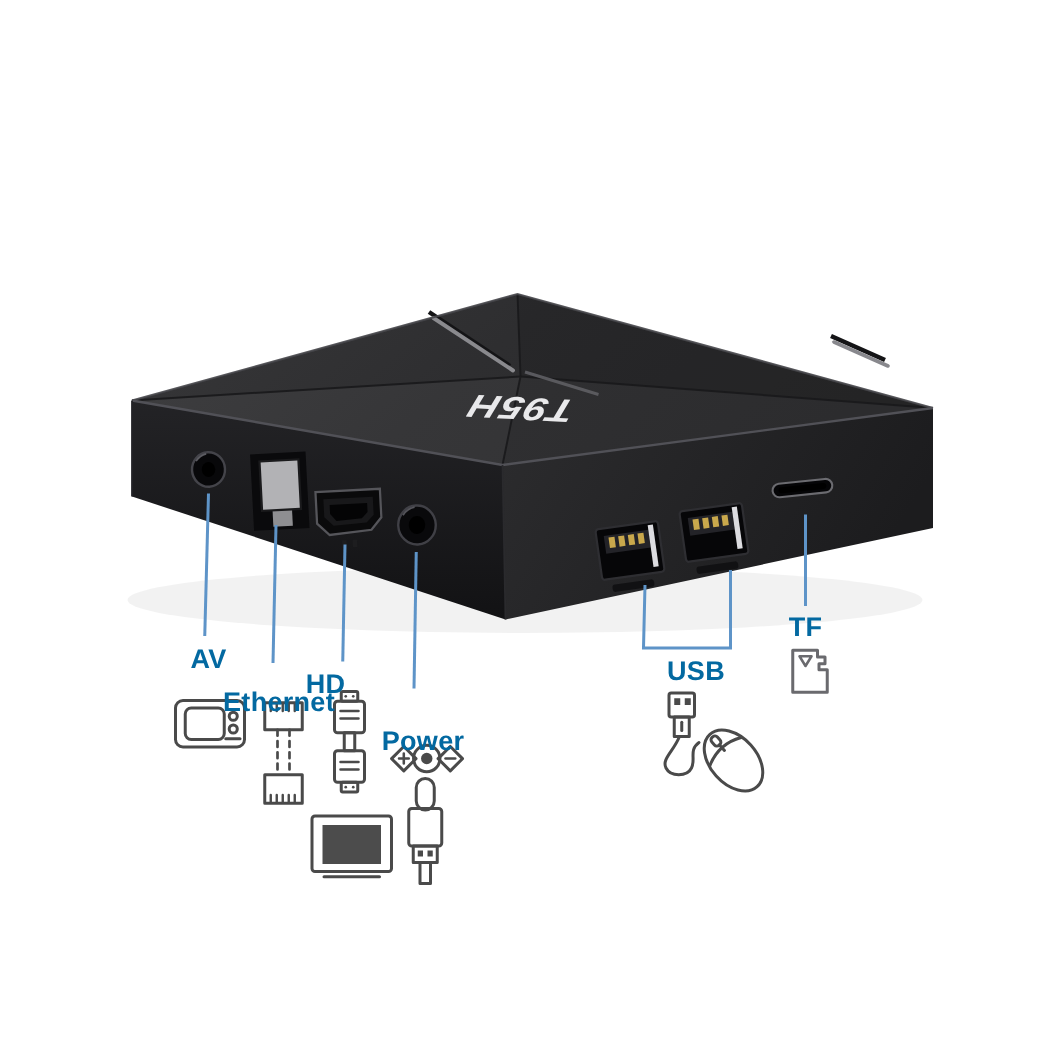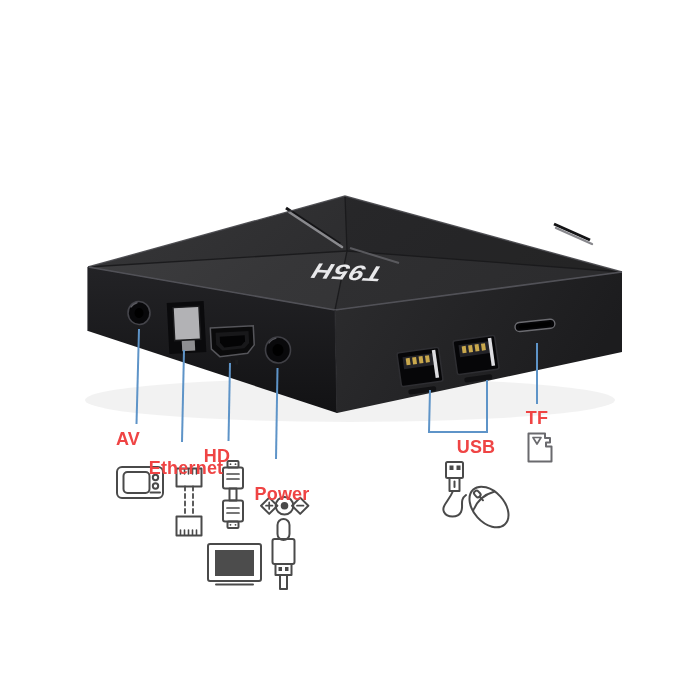--- a/index.html
+++ b/index.html
@@ -1,20 +1,20 @@
 <!DOCTYPE html>
 <html><head>
 <meta charset="utf-8">
 <style>
   html,body{margin:0;padding:0;background:#fff;}
   .stage{position:relative;width:700px;height:700px;background:#ffffff;overflow:hidden;
          font-family:"Liberation Sans",sans-serif;}
   .stage svg{position:absolute;left:0;top:0;}
   .callout-label{position:absolute;transform:translateX(-50%);white-space:nowrap;
-         font-weight:700;font-size:18px;color:#ef4444;letter-spacing:.2px;}
+         font-weight:700;font-size:18px;color:#0369a1;letter-spacing:.2px;}
 </style>
 </head>
 <body>
 
 <div class="stage">
 
 <svg width="700" height="700" viewBox="0 0 700 700">
   <defs>
     <linearGradient id="gTop" x1="0" y1="0" x2="1" y2="0.25">
       <stop offset="0" stop-color="#333335"></stop>
@@ -201,20 +201,20 @@
       <rect x="-2.5" y="-21" width="5" height="7" rx="2.2"></rect>
     </g>
 
     <g stroke="#6a6a6e">
       <path d="M528.5,433.5 L545,433.5 L545,438 L550,438 L550,442.5 L546,442.5 L546,446.5 L551.5,446.5 L551.5,461.5 L528.5,461.5 Z"></path>
       <path d="M533,437.5 h8 l-4,6.5 z" stroke-width="1.7"></path>
     </g>
   </g>
 </svg>
 
-<div class="callout-label" style="left:128px;top:429px">AV</div>
+<div class="callout-label" style="left:139px;top:429px">AV</div>
 <div class="callout-label" style="left:186px;top:458px">Ethernet</div>
 <div class="callout-label" style="left:217px;top:446px">HD</div>
 <div class="callout-label" style="left:282px;top:484px">Power</div>
-<div class="callout-label" style="left:476px;top:437px">USB</div>
+<div class="callout-label" style="left:464px;top:437px">USB</div>
 <div class="callout-label" style="left:537px;top:408px">TF</div>
 
 </div>
 
 </body></html>

